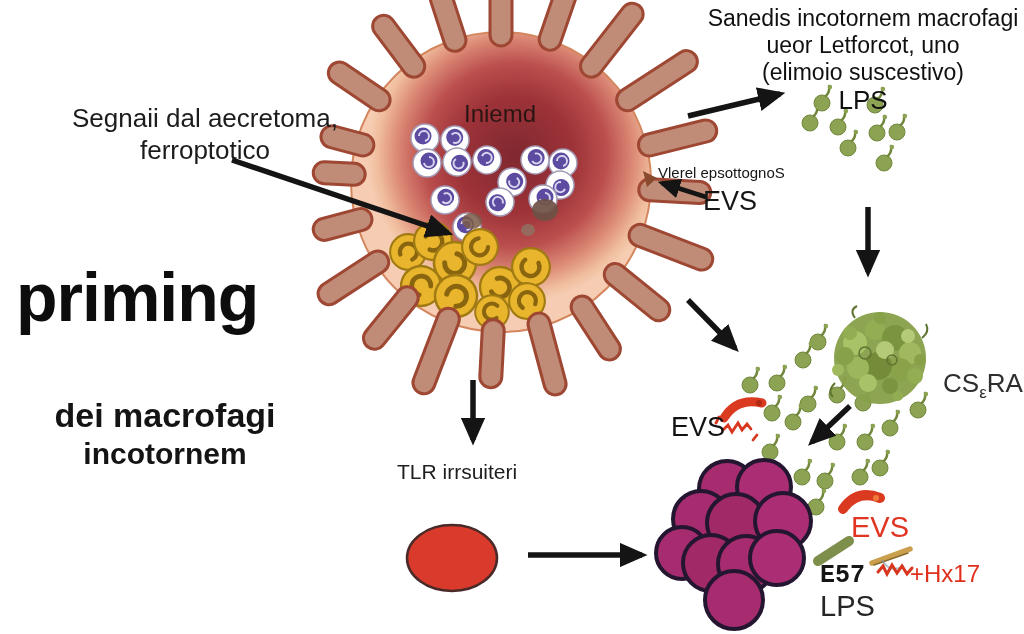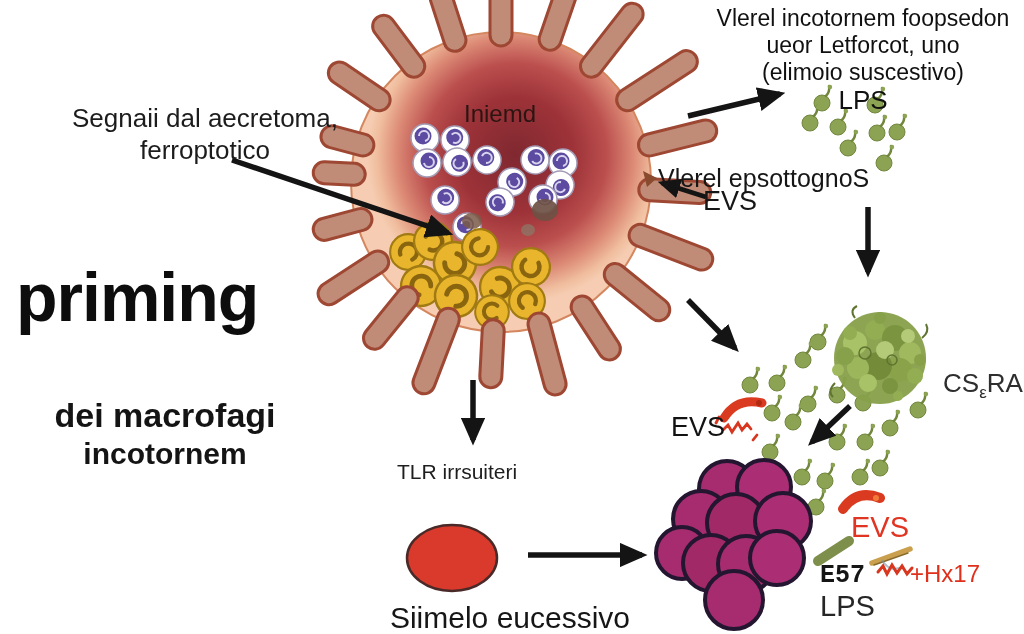--- a/index.html
+++ b/index.html
@@ -8,21 +8,21 @@
   #art{position:absolute;left:0;top:0;}
   .lbl{position:absolute;white-space:nowrap;}
   .center{text-align:center;white-space:normal;}
   .left-note{left:55px;top:102px;width:300px;font-size:26px;line-height:32px;color:#1c1c1c;}
   .big-title{left:16px;top:263px;font-size:68px;font-weight:bold;color:#0d0d0d;letter-spacing:-1px;line-height:1;}
   .subtitle1{left:15px;top:396px;width:300px;font-size:34px;font-weight:bold;color:#141414;}
   .subtitle2{left:15px;top:437px;width:300px;font-size:30px;font-weight:bold;color:#141414;}
   .cell-label{left:455px;top:72px;width:90px;font-size:24px;color:#2b1512;margin-top:28px;}
   .top-right{left:702px;top:5px;width:322px;font-size:23px;line-height:27px;color:#101010;}
   .top-right .lps-line{font-size:26px;margin-top:1px;}
-  .ev-release-1{left:658px;top:164px;font-size:25px;color:#161616;text-align:center;}
+  .ev-release-1{left:658px;top:164px;font-size:15px;color:#161616;text-align:center;}
   .ev-release-2{left:703px;top:186px;font-size:27px;color:#161616;}
   .ev-mid{left:671px;top:412px;font-size:27px;color:#121212;}
   .receptor{left:943px;top:368px;font-size:26px;color:#2e2e2e;}
   .receptor sub{font-size:17px;}
   .tlr{left:397px;top:460px;font-size:21px;color:#1e1e1e;}
   .ev-red{left:851px;top:511px;font-size:29px;color:#e03522;}
   .e57{left:820px;top:561px;font-size:25px;font-weight:bold;color:#151515;font-family:Liberation Mono, monospace;}
   .hx17{left:910px;top:560px;font-size:24px;font-weight:normal;color:#e0301c;}
   .lps-bottom{left:820px;top:590px;font-size:29px;color:#262626;}
   .stimulus{left:355px;top:601px;width:310px;font-size:30px;color:#161616;}
@@ -273,35 +273,34 @@
     <div>ferroptotico</div>
   </div>
 
   <div class="lbl big-title">priming</div>
   <div class="lbl subtitle1 center">dei macrofagi</div>
   <div class="lbl subtitle2 center">incotornem</div>
 
   <div class="lbl cell-label center">Iniemd</div>
 
   <div class="lbl top-right center">
-    <div>Vlerel incotornem foopsedon</div>
+    <div>Sanedis incotornem macrofagi</div>
     <div>ueor Letforcot, uno</div>
     <div>(elimoio suscestivo)</div>
     <div class="lps-line">LPS</div>
   </div>
 
   <div class="lbl ev-release-1">Vlerel epsottognoS</div>
   <div class="lbl ev-release-2">EVS</div>
 
   <div class="lbl ev-mid">EVS</div>
 
   <div class="lbl receptor"><span>CS</span><sub>ε</sub><span>RA</span></div>
 
   <div class="lbl tlr">TLR irrsuiteri</div>
 
   <div class="lbl ev-red">EVS</div>
   <div class="lbl e57">E57</div>
   <div class="lbl hx17">+Hx17</div>
   <div class="lbl lps-bottom">LPS</div>
 
-  <div class="lbl stimulus center">Siimelo eucessivo</div>
 
 </div>
 
 </body></html>

